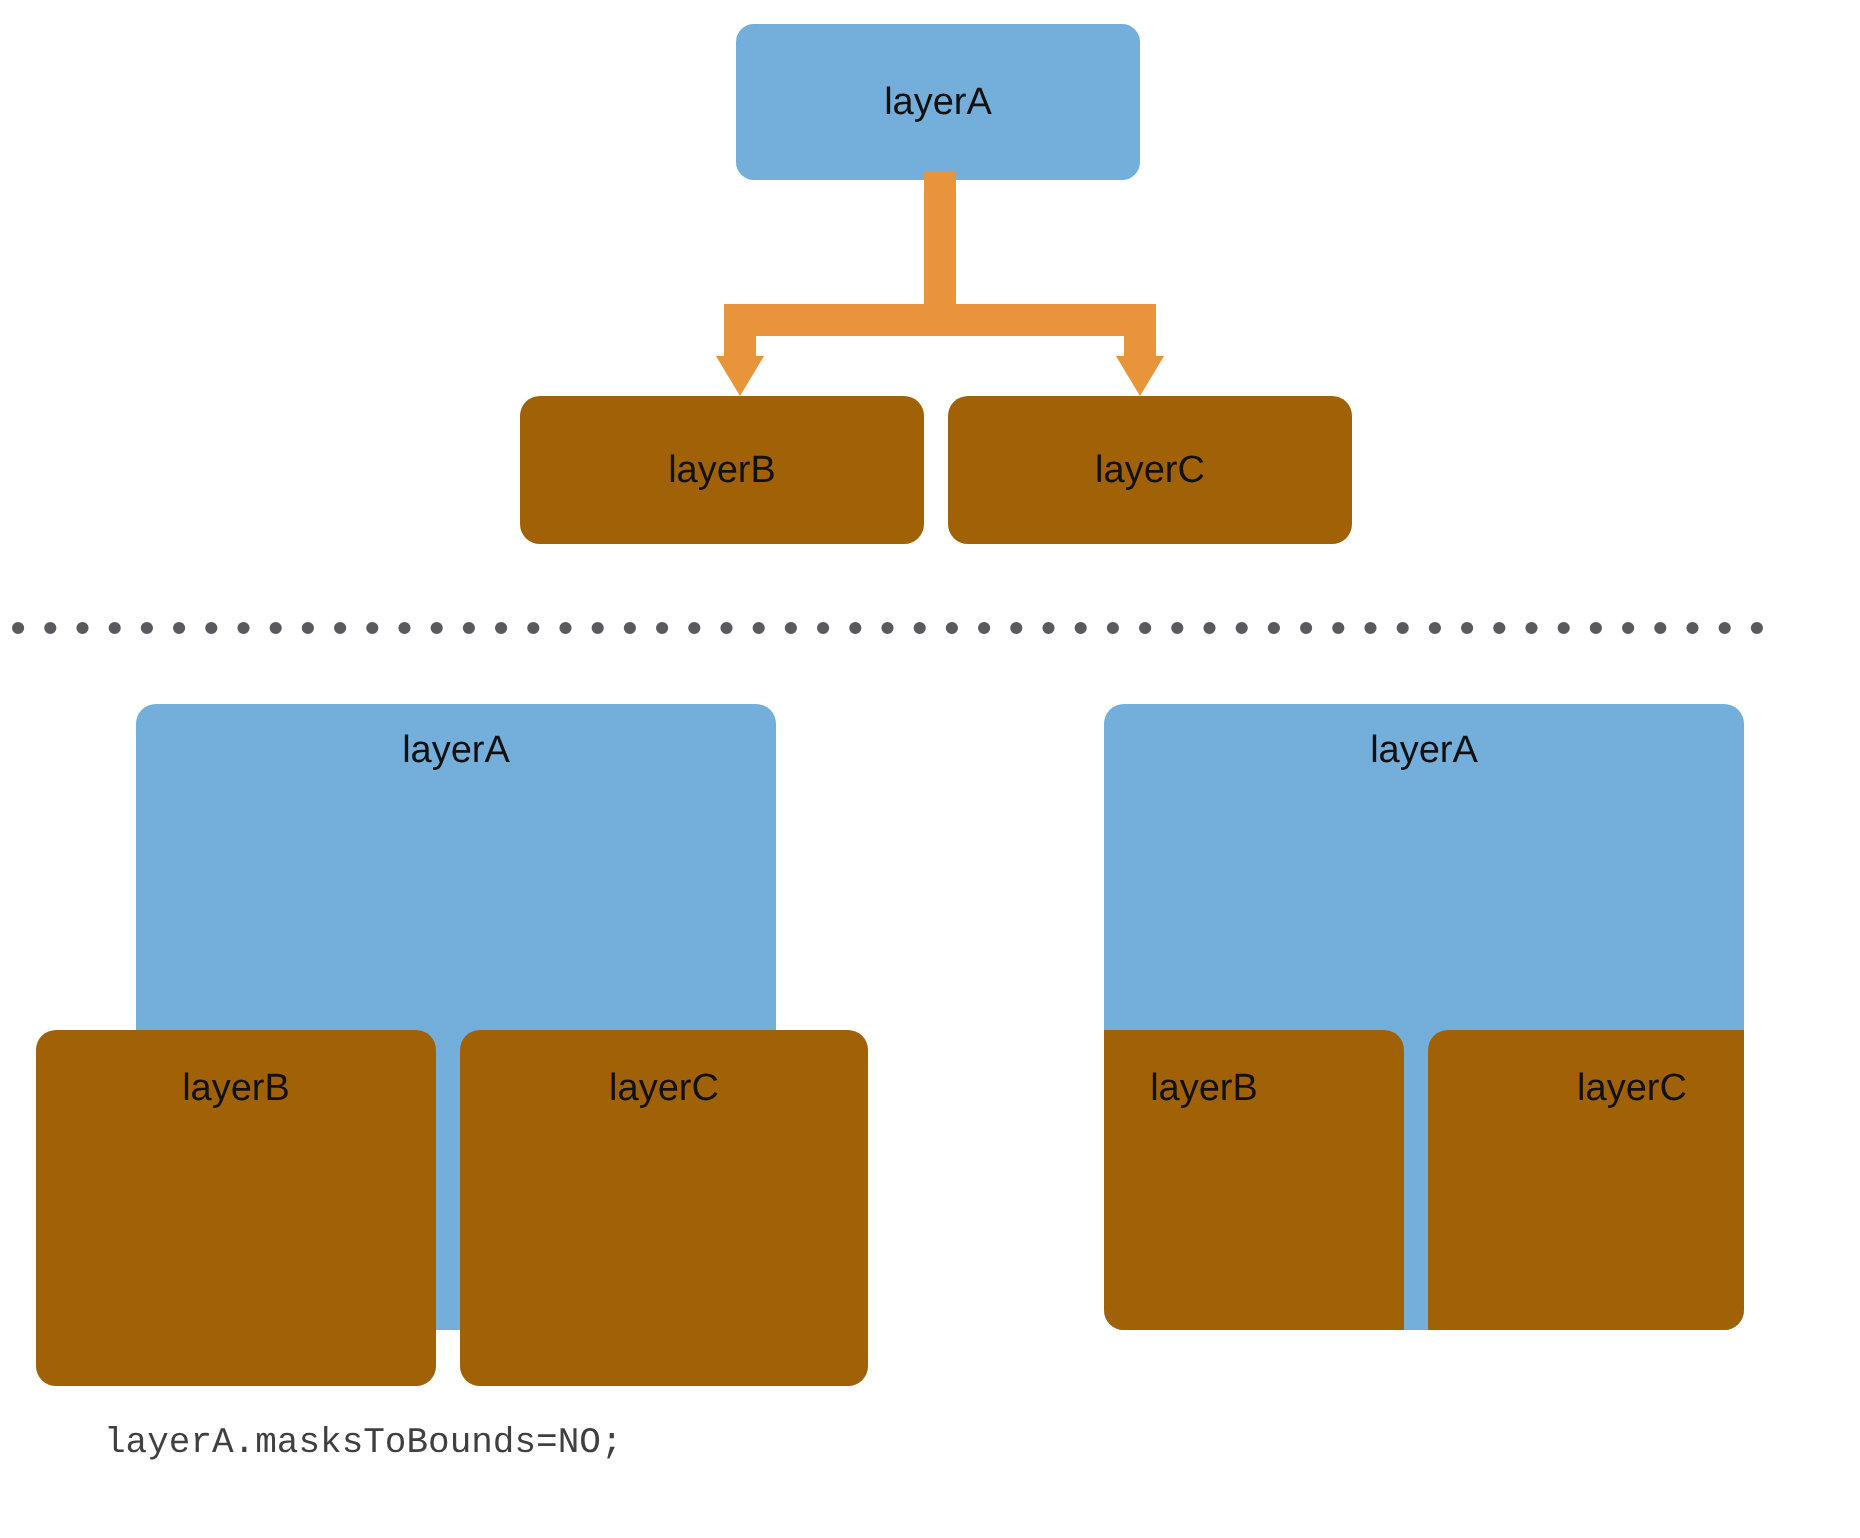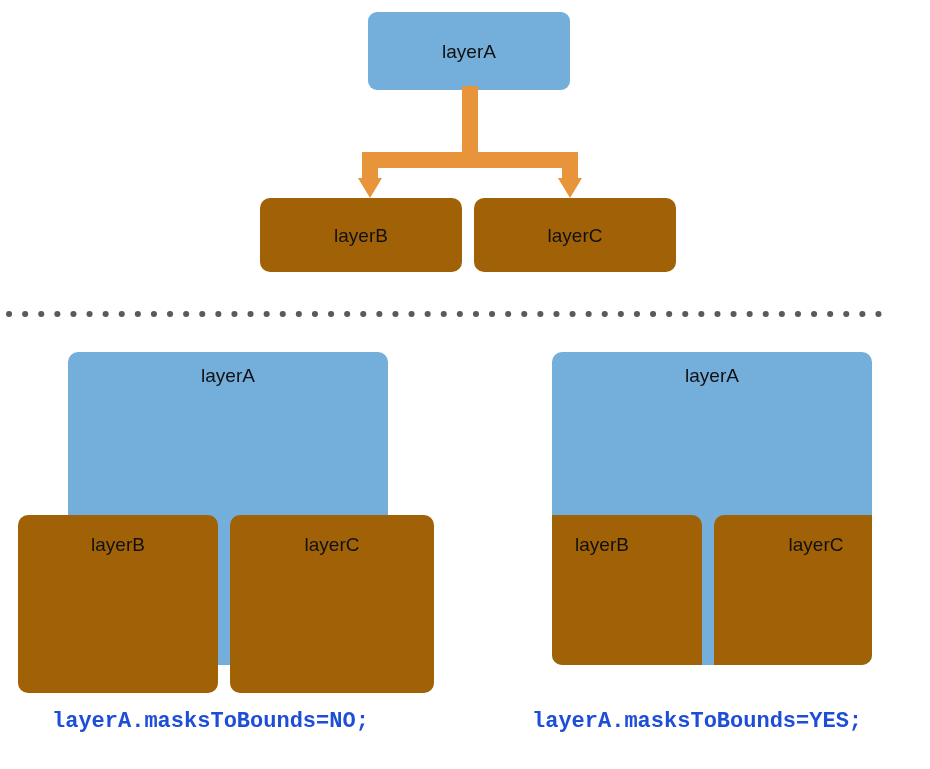--- a/index.html
+++ b/index.html
@@ -133,27 +133,26 @@
 
   #yes-layer-c {
     left: 162px; top: 163px; width: 204px; height: 178px;
     border-radius: 10px;
   }
   #yes-layer-c .box-label { top: 20px; }
 
   
   .caption {
     position: absolute;
-    color: #1d4ed8;
-    font-size: 22px;
+    color: #404040;
+    font-size: 18px;
     line-height: 22px;
     font-family: "Liberation Mono", "DejaVu Sans Mono", monospace;
     white-space: nowrap;
     letter-spacing: 0px;
-    font-weight: bold;
   }
   #caption-no  { left: 52px;  top: 711px; }
   #caption-yes { left: 532px; top: 711px; }
 </style>
 </head>
 <body>
 
 <div class="stage">
 
   <div>
@@ -213,15 +212,14 @@
       <div class="box green" id="yes-layer-b">
         <span class="box-label">layerB</span>
       </div>
 
       <div class="box green" id="yes-layer-c">
         <span class="box-label">layerC</span>
       </div>
     </div>
   </div>
 
-  <div class="caption" id="caption-yes">layerA.masksToBounds=YES;</div>
 
 </div>
 
 </body></html>

